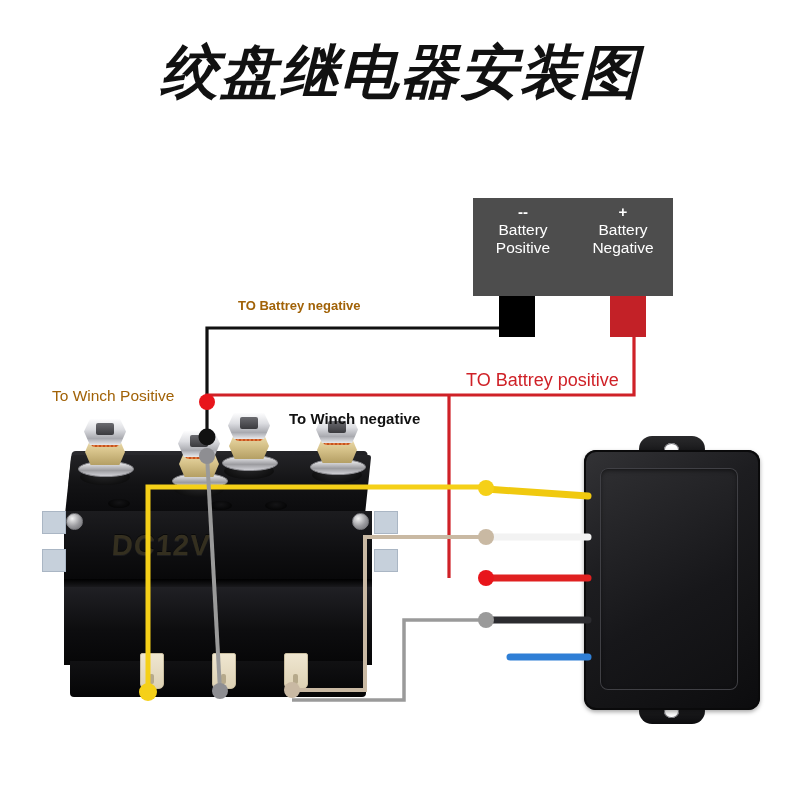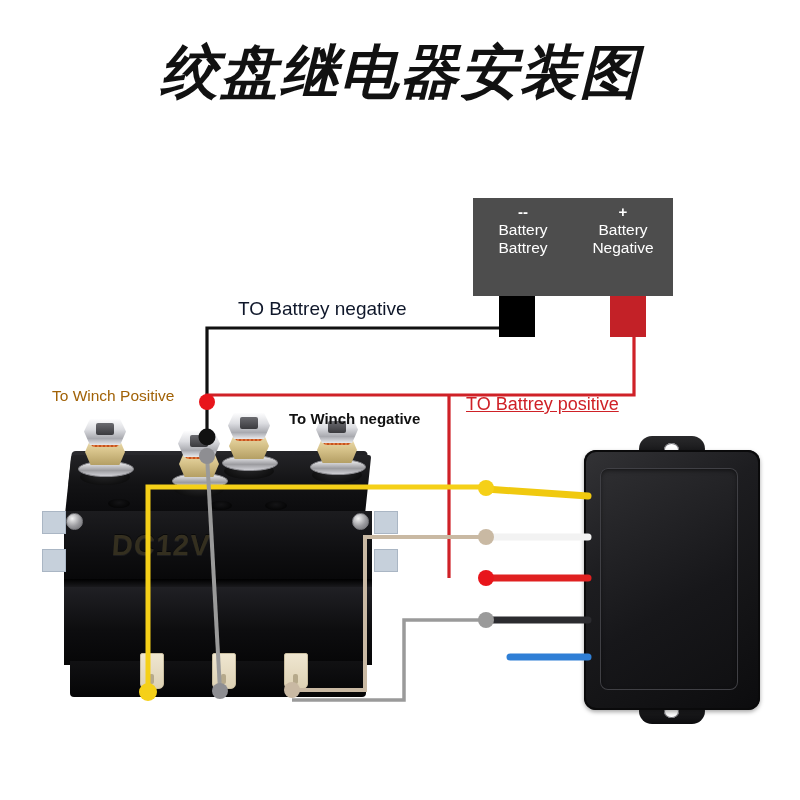--- a/index.html
+++ b/index.html
@@ -23,22 +23,22 @@
   .batt-col.neg{left:0;}
   .batt-col.pos{left:100px;}
   .batt-sign{font-size:15px;font-weight:bold;line-height:16px;height:17px;}
   .batt-name{font-size:15.5px;line-height:18px;}
   .term-blk{position:absolute;width:36px;height:41px;}
   .term-blk.neg{left:499px;top:296px;background:#000;}
   .term-blk.pos{left:610px;top:296px;background:#c32127;}
 
   
   .lbl{position:absolute;white-space:nowrap;}
-  .lbl-bat-neg{left:238px;top:298px;font-size:19px;color:#0f172a;}
-  .lbl-bat-pos{left:466px;top:394px;font-size:18px;color:#cf2127;text-decoration:underline;}
+  .lbl-bat-neg{left:238px;top:298px;font-size:13px;color:#a16207;font-weight:bold;}
+  .lbl-bat-pos{left:466px;top:370px;font-size:18px;color:#cf2127;}
   .lbl-winch-pos{left:52px;top:387px;font-size:15.5px;color:#a16207;}
   .lbl-winch-neg{left:289px;top:410px;font-size:15px;font-weight:bold;color:#111;}
 
   
   #wires{position:absolute;left:0;top:0;width:800px;height:800px;}
   #wiresTop{position:absolute;left:0;top:0;width:800px;height:800px;}
 
   
   .relay{position:absolute;left:60px;top:455px;width:320px;height:250px;}
   .relay-top{
@@ -136,21 +136,21 @@
 <body>
 
 <div id="stage">
 
   <div class="title">绞盘继电器安装图</div>
 
   <div class="batt-box">
     <div class="batt-col neg">
       <div class="batt-sign">--</div>
       <div class="batt-name">Battery</div>
-      <div class="batt-name">Battrey</div>
+      <div class="batt-name">Positive</div>
     </div>
     <div class="batt-col pos">
       <div class="batt-sign">+</div>
       <div class="batt-name">Battery</div>
       <div class="batt-name">Negative</div>
     </div>
   </div>
   <div class="term-blk neg"></div>
   <div class="term-blk pos"></div>
 

